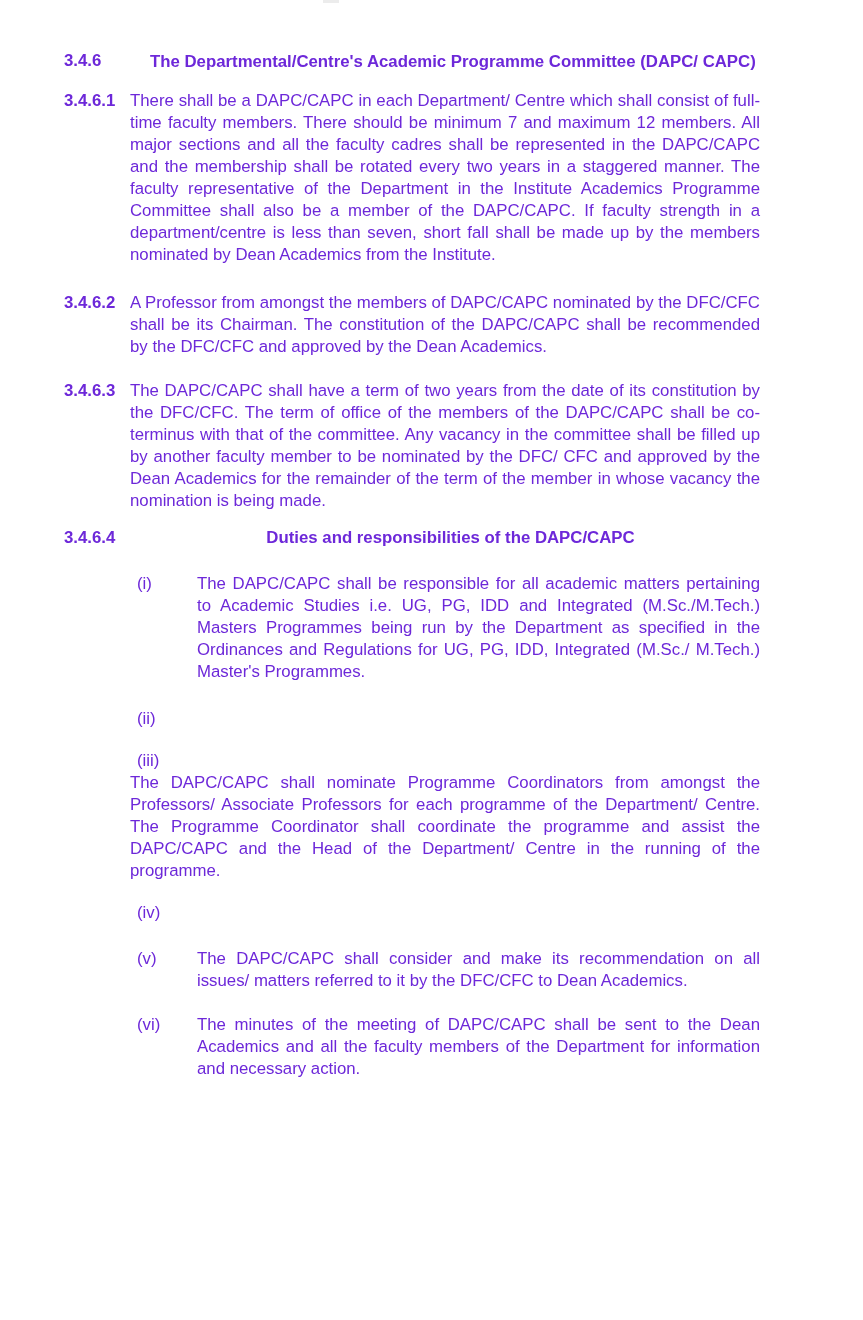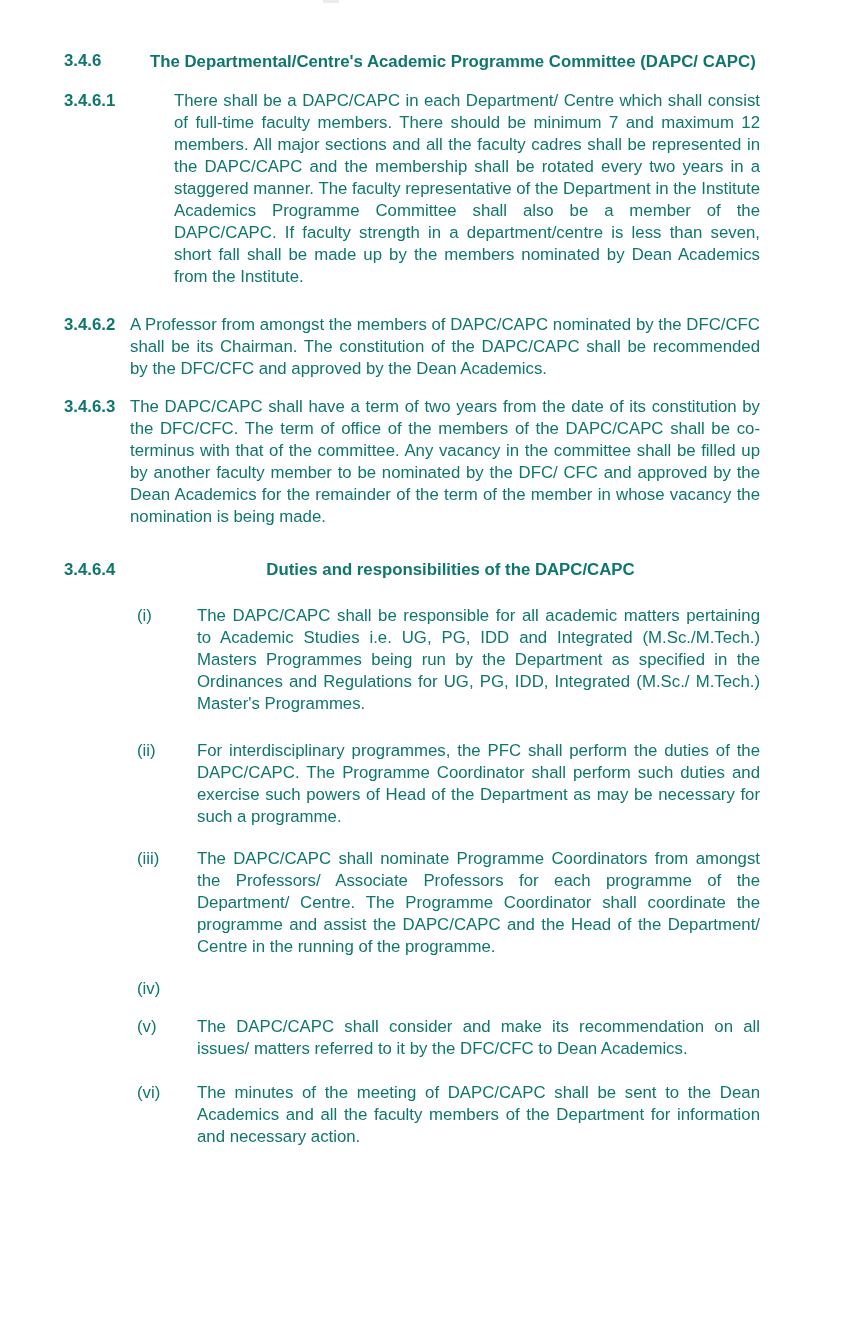--- a/index.html
+++ b/index.html
@@ -5,21 +5,21 @@
   html, body {
     margin: 0;
     padding: 0;
     background: #ffffff;
   }
   .page {
     position: relative;
     width: 863px;
     height: 1320px;
     background: #ffffff;
-    color: #0f766e;
+    color: #6d28d9;
     font-family: "Liberation Sans", "DejaVu Sans", sans-serif;
     font-size: 16.8px;
     line-height: 22px;
     overflow: hidden;
   }
   .content {
     position: absolute;
     left: 64px;
     top: 50px;
     width: 696px;
@@ -38,23 +38,23 @@
     text-align: justify;
   }
   .section-heading .body-col {
     font-weight: bold;
     line-height: 23px;
     margin-left: 20px;
   }
   .section-heading {
     margin-bottom: 17px;
   }
-  .clause-1 { margin-bottom: 26px; gap: 44px; }
-  .clause-2 { margin-bottom: 16px; }
-  .clause-3 { margin-bottom: 31px; }
+  .clause-1 { margin-bottom: 26px; }
+  .clause-2 { margin-bottom: 22px; }
+  .clause-3 { margin-bottom: 15px; }
   .duties-heading { margin-bottom: 24px; gap: 11px; }
   .duties-heading .body-col {
     font-weight: bold;
     text-align: center;
   }
   .duties-list {
     margin-left: 66px; 
   }
   .item {
     display: flex;
@@ -65,22 +65,22 @@
     flex-shrink: 0;
     padding-left: 7px;
     box-sizing: border-box;
   }
   .item-text {
     flex: 1;
     text-align: justify;
   }
   .item-1 { margin-bottom: 25px; }
   .item-2 { margin-bottom: 20px; }
-  .item-3 { margin-bottom: 20px; }
-  .item-4 { margin-bottom: 16px; }
+  .item-3 { margin-bottom: 20px; flex-direction: column; }
+  .item-4 { margin-bottom: 24px; }
   .item-5 { margin-bottom: 22px; }
   .item-6 { margin-bottom: 16px; }
   .edge-artifact {
     position: absolute;
     left: 323px;
     top: 0;
     width: 16px;
     height: 3px;
     background: #ececec;
   }
@@ -120,21 +120,20 @@
 
     <div class="duties-list">
 
       <div class="item item-1">
         <div class="item-label">(i)</div>
         <div class="item-text">The DAPC/CAPC shall be responsible for all academic matters pertaining to Academic Studies i.e. UG, PG, IDD and Integrated (M.Sc./M.Tech.) Masters Programmes being run by the Department as specified in the Ordinances and Regulations for UG, PG, IDD, Integrated  (M.Sc./ M.Tech.) Master's Programmes.</div>
       </div>
 
       <div class="item item-2">
         <div class="item-label">(ii)</div>
-        <div class="item-text">For interdisciplinary programmes, the PFC shall perform the duties of the DAPC/CAPC. The Programme Coordinator shall perform such duties and exercise such powers of Head of the Department as may be necessary for such a programme.</div>
       </div>
 
       <div class="item item-3">
         <div class="item-label">(iii)</div>
         <div class="item-text">The DAPC/CAPC shall nominate Programme Coordinators from amongst the Professors/ Associate Professors for each programme of the Department/ Centre. The Programme Coordinator shall coordinate the programme and assist the DAPC/CAPC and the Head of the Department/ Centre in the running of the programme.</div>
       </div>
 
       <div class="item item-4">
         <div class="item-label">(iv)</div>
       </div>

